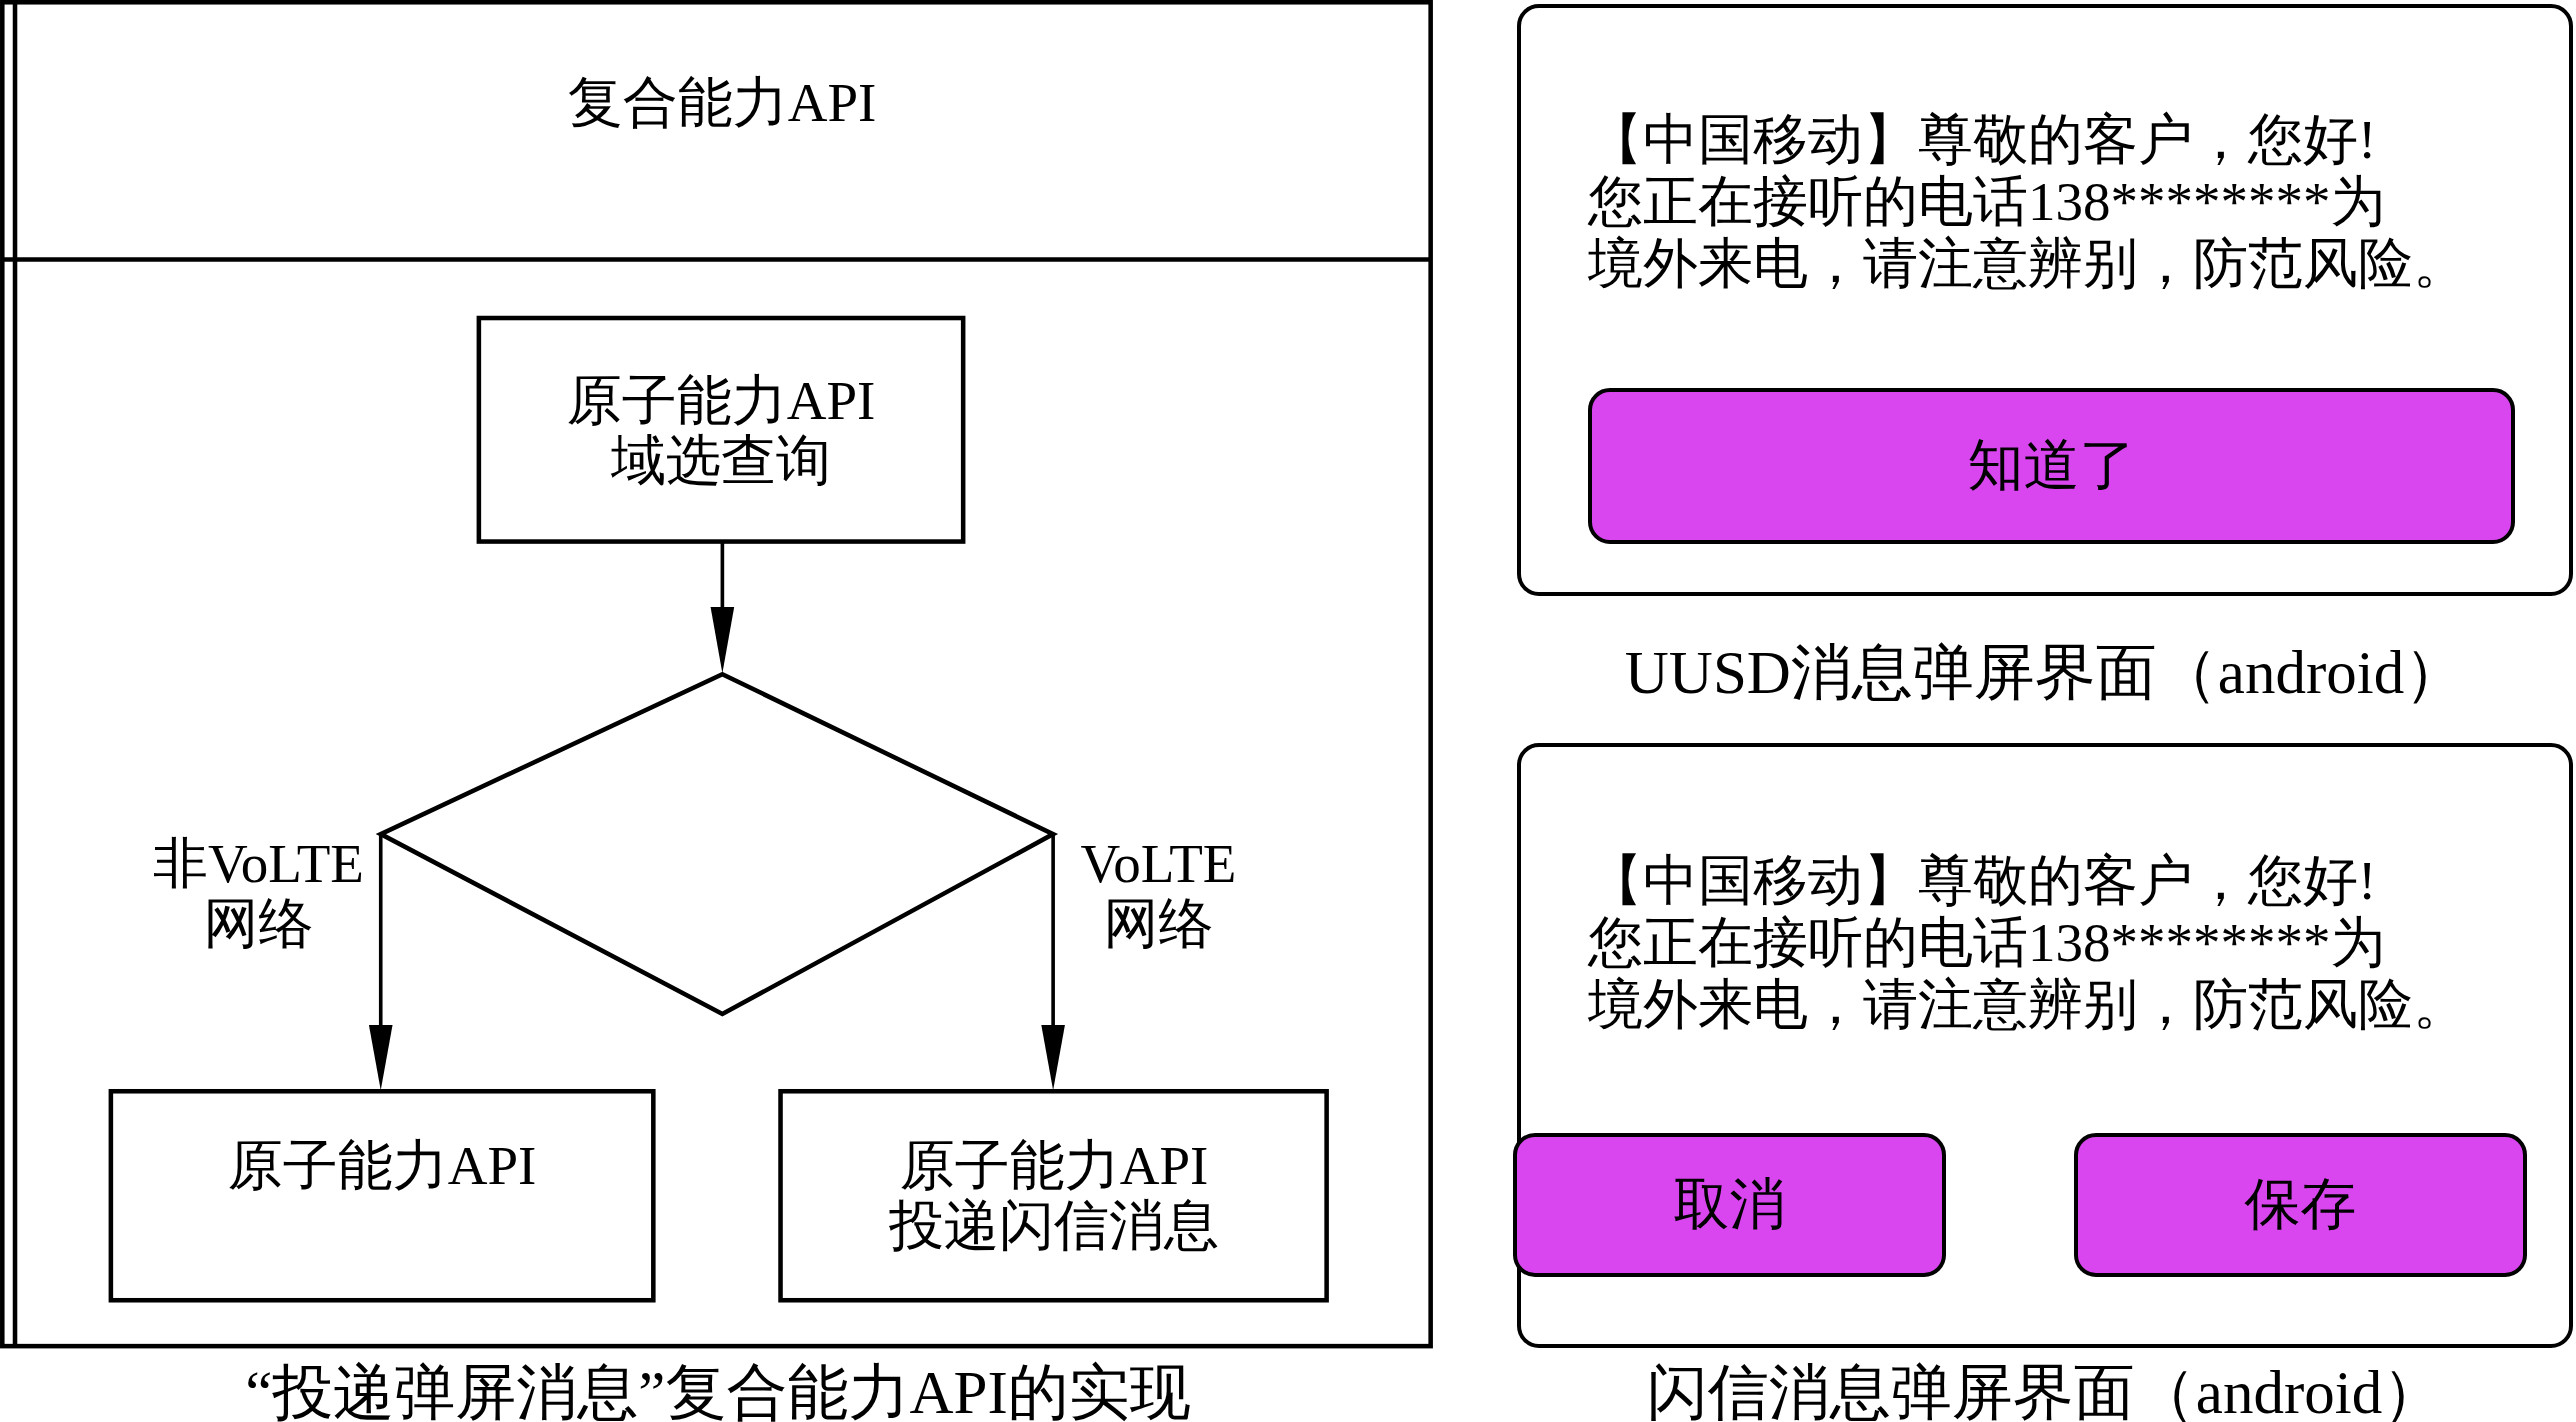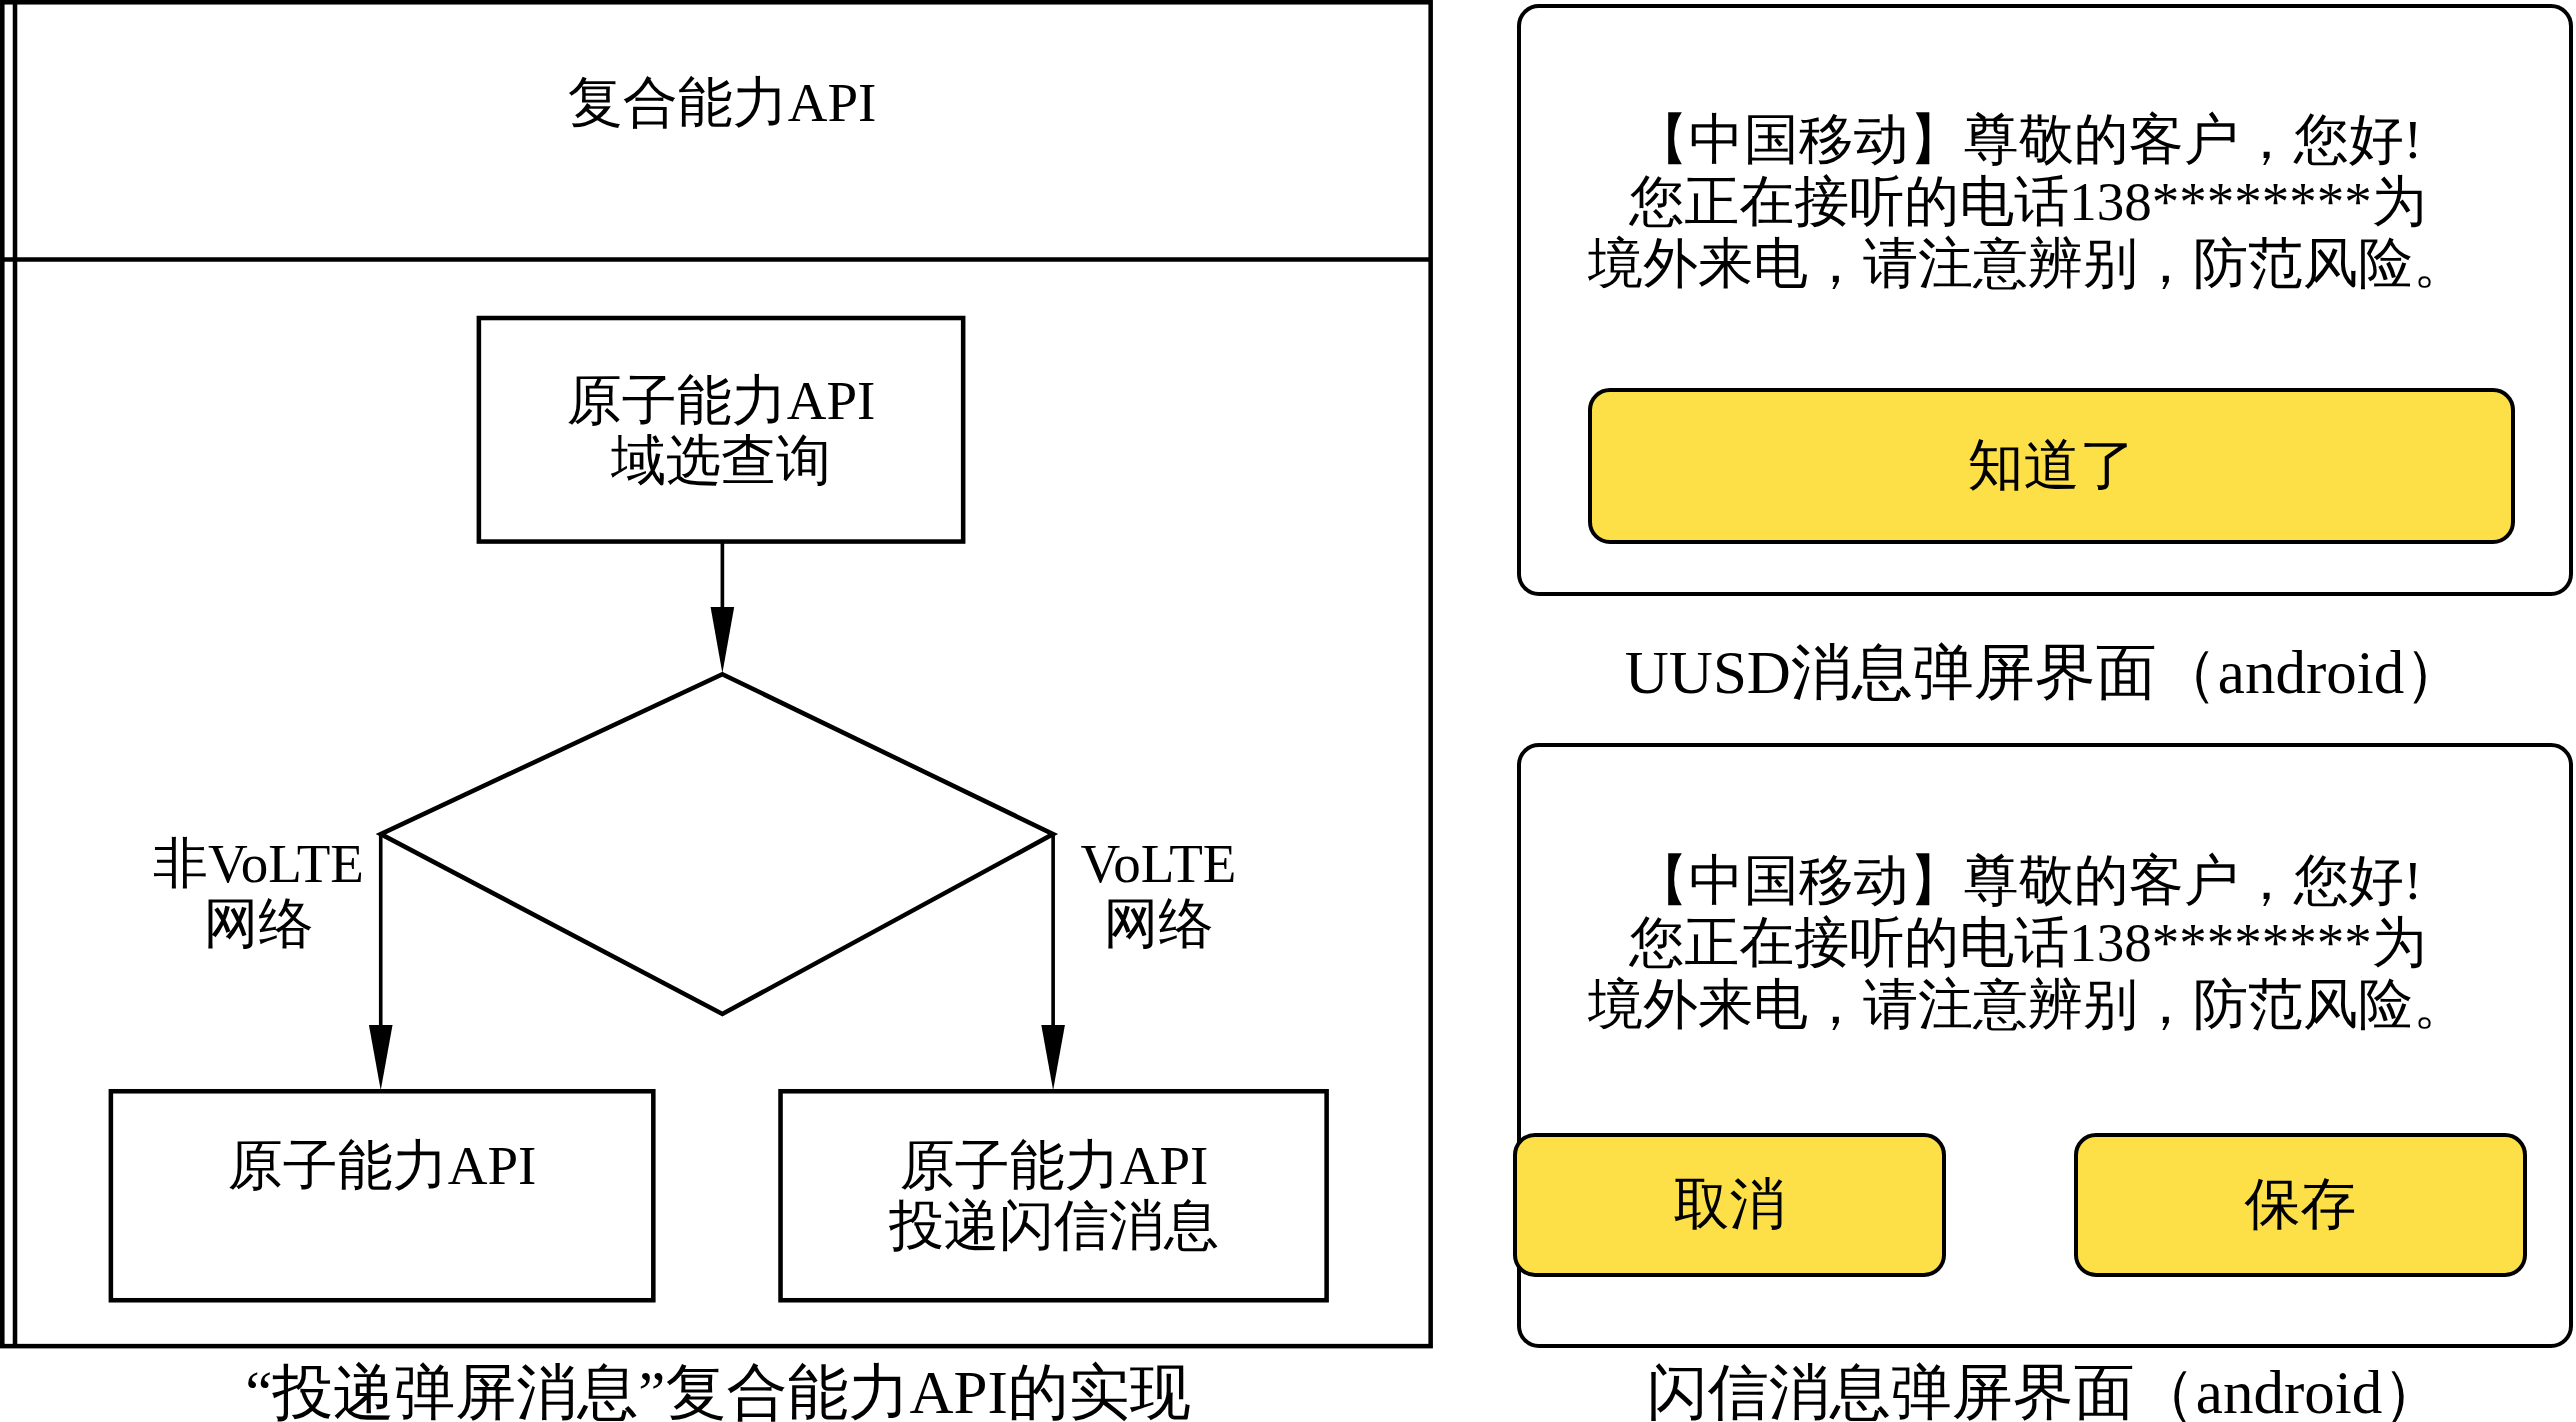--- a/index.html
+++ b/index.html
@@ -1,25 +1,25 @@
 <!DOCTYPE html>
 <html style="font-size:14.5px"><head>
 <meta charset="utf-8">
 <style>
   html, body { margin: 0; padding: 0; background: #ffffff; }
   body { width: 2576px; height: 1422px; position: relative; overflow: hidden;
          font-family: "Liberation Serif", "DejaVu Serif", serif; color: #000; }
   .abs { position: absolute; }
-  .txt { font-family: "Liberation Serif", "DejaVu Serif", serif; color: #000; text-align: center; }
+  .txt { font-family: "Liberation Serif", "DejaVu Serif", serif; color: #000; }
   .center { text-align: center; }
   .line2 { line-height: 60px; font-size: 55px; }
   #canvas { position: absolute; left: 0; top: 0; }
   .panel { position: absolute; border: 4.5px solid #000; border-radius: 22px; box-sizing: border-box; background: #fff; }
   .btn { position: absolute; border: 4.5px solid #000; border-radius: 22px; box-sizing: border-box;
-         display: flex; align-items: center; justify-content: center; font-size: 56px; background: #fde047; cursor: pointer; }
+         display: flex; align-items: center; justify-content: center; font-size: 56px; background: #d946ef; cursor: pointer; }
   .msg { position: absolute; font-size: 55px; line-height: 62px; white-space: nowrap; }
   .caption { position: absolute; font-size: 61px; white-space: nowrap; text-align: center; }
 </style>
 </head>
 <body>
 
 <svg id="canvas" width="2576" height="1422" viewBox="0 0 2835 1565">
   <defs>
     <marker id="arrowhead" markerWidth="12" markerHeight="30" refX="6" refY="30" orient="auto" markerUnits="userSpaceOnUse" viewBox="0 0 12 30">
       <path d="M0,0 L12,0 L6,30 Z" fill="#000"></path>

